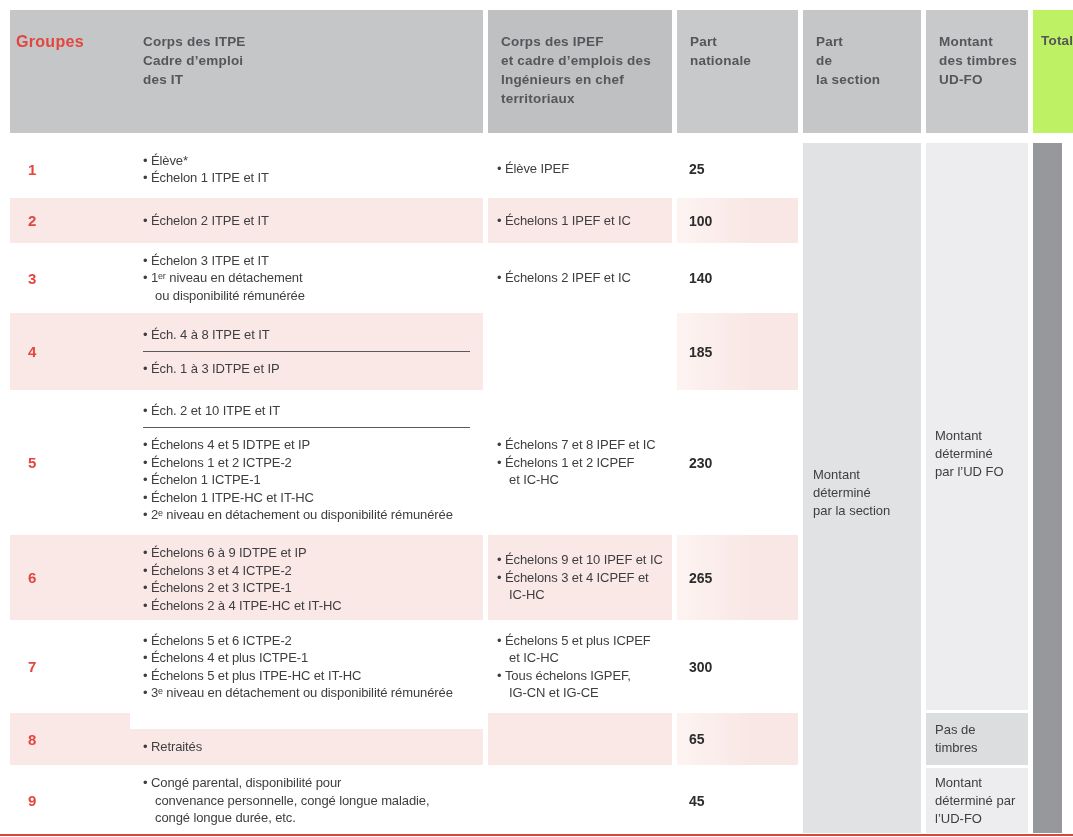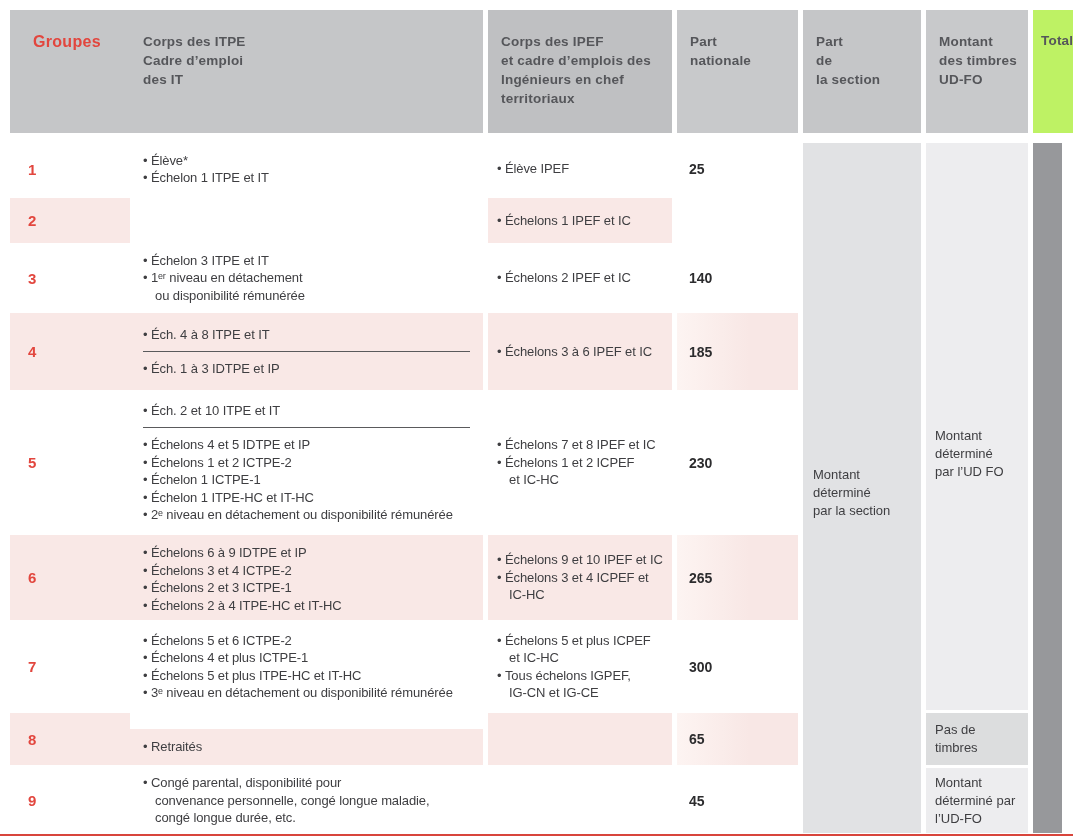--- a/index.html
+++ b/index.html
@@ -15,21 +15,21 @@
     display:grid;
     grid-template-columns:120px 353px 5px 184px 5px 121px 5px 118px 5px 102px 5px 29px;
   }
 
   
   .thead { height:123px; margin-bottom:10px; }
   .hcell { background:#c5c6c8; padding:22px 10px 0 13px; font-weight:bold;
            font-size:13.5px; line-height:19px; color:#55565a; letter-spacing:.2px;
            white-space:pre-line; }
   .h12 { grid-column:1 / span 2; display:flex; padding-left:0; }
-  .h12 .groupes { width:133px; padding-left:23px; font-size:16px; line-height:20px; letter-spacing:.3px; }
+  .h12 .groupes { width:133px; padding-left:6px; font-size:16px; line-height:20px; letter-spacing:.3px; }
   .h3 { grid-column:4; background:#bfc0c2; }
   .h4 { grid-column:6; background:#c8c9cb; }
   .h5 { grid-column:8; background:#c5c6c8; }
   .h6 { grid-column:10; background:#c8c9cb; }
   .h7 { grid-column:12; background:#bef264; padding-left:8px;
         width:51px; word-break:break-all; line-height:17.5px; white-space:normal; }
 
   
   .tbody {
     grid-template-rows:52px 45px 64px 77px 139px 85px 87px 52px 65px;
@@ -106,41 +106,42 @@
     <div class="cell c1" style="grid-row: 1; color: rgb(226, 70, 62);">1</div>
         <div class="cell c2" style="grid-row: 1;">
           <div class="li">Élève*</div>
           <div class="li">Échelon 1 ITPE et IT</div>
         </div>
         <div class="cell c3" style="grid-row: 1;">
           <div class="li">Élève IPEF</div>
         </div>
         <div class="cell c4" style="grid-row: 1;">25</div>
         <div class="cell c1 pink" style="grid-row: 2; color: rgb(226, 70, 62);">2</div>
+        <div class="cell c2 pink" style="grid-row: 2;">
+          <div class="li">Échelon 2 ITPE et IT</div>
+        </div>
         <div class="cell c3 pink" style="grid-row: 2;">
           <div class="li">Échelons 1 IPEF et IC</div>
         </div>
+        <div class="cell c4 pink4" style="grid-row: 2;">100</div>
         <div class="cell c1" style="grid-row: 3; color: rgb(226, 70, 62);">3</div>
         <div class="cell c2" style="grid-row: 3;">
           <div class="li">Échelon 3 ITPE et IT</div>
           <div class="li">1ᵉʳ niveau en détachement
 ou disponibilité rémunérée</div>
         </div>
         <div class="cell c3" style="grid-row: 3;">
           <div class="li">Échelons 2 IPEF et IC</div>
         </div>
         <div class="cell c4" style="grid-row: 3;">140</div>
         <div class="cell c1 pink" style="grid-row: 4; color: rgb(226, 70, 62);">4</div>
         <div class="cell c2 pink" style="grid-row: 4;">
           <div class="li">Éch. 4 à 8 ITPE et IT</div>
           <div class="rule"></div>
           <div class="li">Éch. 1 à 3 IDTPE et IP</div>
-        </div>
-        <div class="cell c3 pink" style="grid-row: 4;">
-          <div class="li">Échelons 3 à 6 IPEF et IC</div>
         </div>
         <div class="cell c4 pink4" style="grid-row: 4;">185</div>
         <div class="cell c1" style="grid-row: 5; color: rgb(226, 70, 62);">5</div>
         <div class="cell c2" style="grid-row: 5;">
           <div class="li">Éch. 2 et 10 ITPE et IT</div>
           <div class="rule"></div>
           <div class="li">Échelons 4 et 5 IDTPE et IP</div>
           <div class="li">Échelons 1 et 2 ICTPE-2</div>
           <div class="li">Échelon 1 ICTPE-1</div>
           <div class="li">Échelon 1 ITPE-HC et IT-HC</div>

